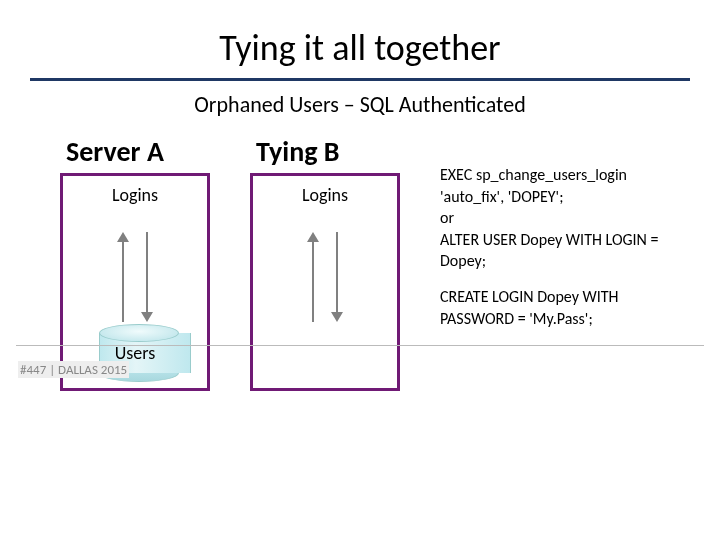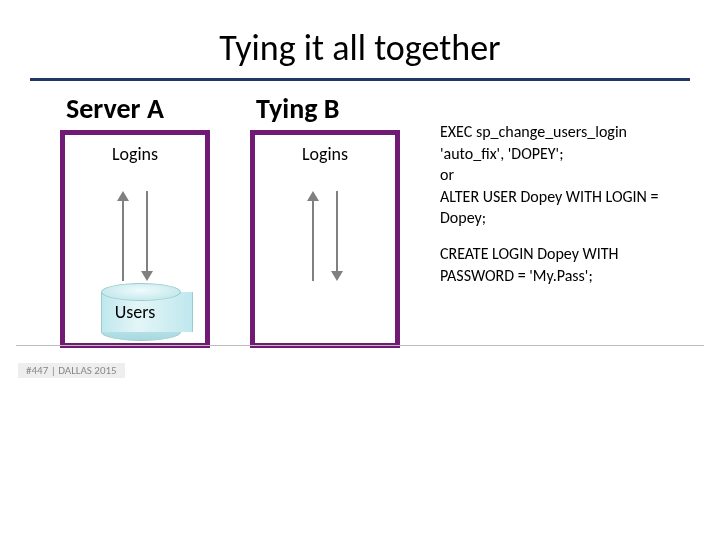--- a/index.html
+++ b/index.html
@@ -5,21 +5,21 @@
   * { box-sizing: border-box; margin: 0; padding: 0; }
   html, body { width: 720px; height: 540px; font-family: "Segoe UI", "Calibri", Arial, sans-serif; background: #fff; color: #000; }
   .slide { width: 720px; height: 392px; position: relative; overflow: hidden; }
   .title-area { padding: 26px 40px 6px 40px; }
   .title { font-size: 36px; font-weight: 400; text-align: center; }
   .rule { height: 3px; background: #1f3864; margin: 2px 30px 10px 30px; }
   .subtitle { font-size: 22px; font-weight: 400; text-align: center; margin-bottom: 16px; }
   .body { display: flex; padding: 0 30px 0 60px; gap: 30px; align-items: flex-start; }
   .server-col { width: 160px; }
   .server-label { font-size: 28px; font-weight: 600; margin-bottom: 4px; padding-left: 6px; }
-  .server-box { border: 5px solid #701a75; width: 150px; height: 218px; position: relative; }
+  .server-box { border: 3px solid #701a75; width: 150px; height: 218px; position: relative; }
   .logins-label { text-align: center; font-size: 18px; margin-top: 8px; }
   .arrows { position: absolute; left: 0; right: 0; display: flex; justify-content: center; gap: 10px; }
   .arrows.a { top: 56px; height: 90px; }
   .arrows.b { top: 56px; height: 90px; }
   .arrow { width: 14px; position: relative; }
   .shaft { position: absolute; left: 50%; transform: translateX(-50%); width: 2px; background: #808080; }
   .head { position: absolute; left: 50%; transform: translateX(-50%); width: 0; height: 0; }
   .arrow-up .shaft { top: 10px; bottom: 0; }
   .arrow-up .head  { top: 0; border-left: 6px solid transparent; border-right: 6px solid transparent; border-bottom: 10px solid #808080; }
   .arrow-down .shaft { top: 0; bottom: 10px; }
@@ -31,32 +31,33 @@
   .users-label { position: absolute; left: 0; right: 0; top: 166px; text-align: center; font-size: 18px; z-index: 3; font-weight: 400; }
   .code-col { flex: 1; padding-top: 30px; font-size: 16px; line-height: 1.35; }
   .code-col p { margin-bottom: 14px; white-space: pre-line; }
   .footer { position: absolute; left: 18px; bottom: 14px; display: flex; flex-direction: column; align-items: flex-start; gap: 4px; }
   .logo { display: flex; align-items: center; gap: 6px; }
   .logo .mark { width: 26px; height: 26px; background: #7fa23e; border-radius: 3px; display:flex; align-items:center; justify-content:center; }
   .logo .mark svg { width: 16px; height: 16px; }
   .logo .txt { font-size: 12px; line-height: 1; }
   .logo .txt .l1 { color:#b0b0b0; letter-spacing: .5px; }
   .logo .txt .l2 { font-weight: 700; letter-spacing: 1px; color:#333; }
-  .event { font-size: 11px; color: #888; background:#eee; padding:1px 8px; }
+  .event { font-size: 13px; color: #888; background:#eee; padding:1px 2px; }
   .bottom-rule { position:absolute; left:16px; right:16px; bottom:46px; height:1px; background:#bbb; }
 </style>
 </head>
 <body>
 
 <div class="slide">
 
   <div class="title-area">
     <div class="title">Tying it all together</div>
   </div>
   <div class="rule"></div>
+  <div class="subtitle">Orphaned Users – SQL Authenticated</div>
 
   <div class="body">
 
     <div class="server-col">
       <div class="server-label">Server A</div>
       <div class="server-box">
         <div class="logins-label">Logins</div>
         <div class="arrows a">
           <div class="arrow arrow-up">
               <div class="head"></div>

